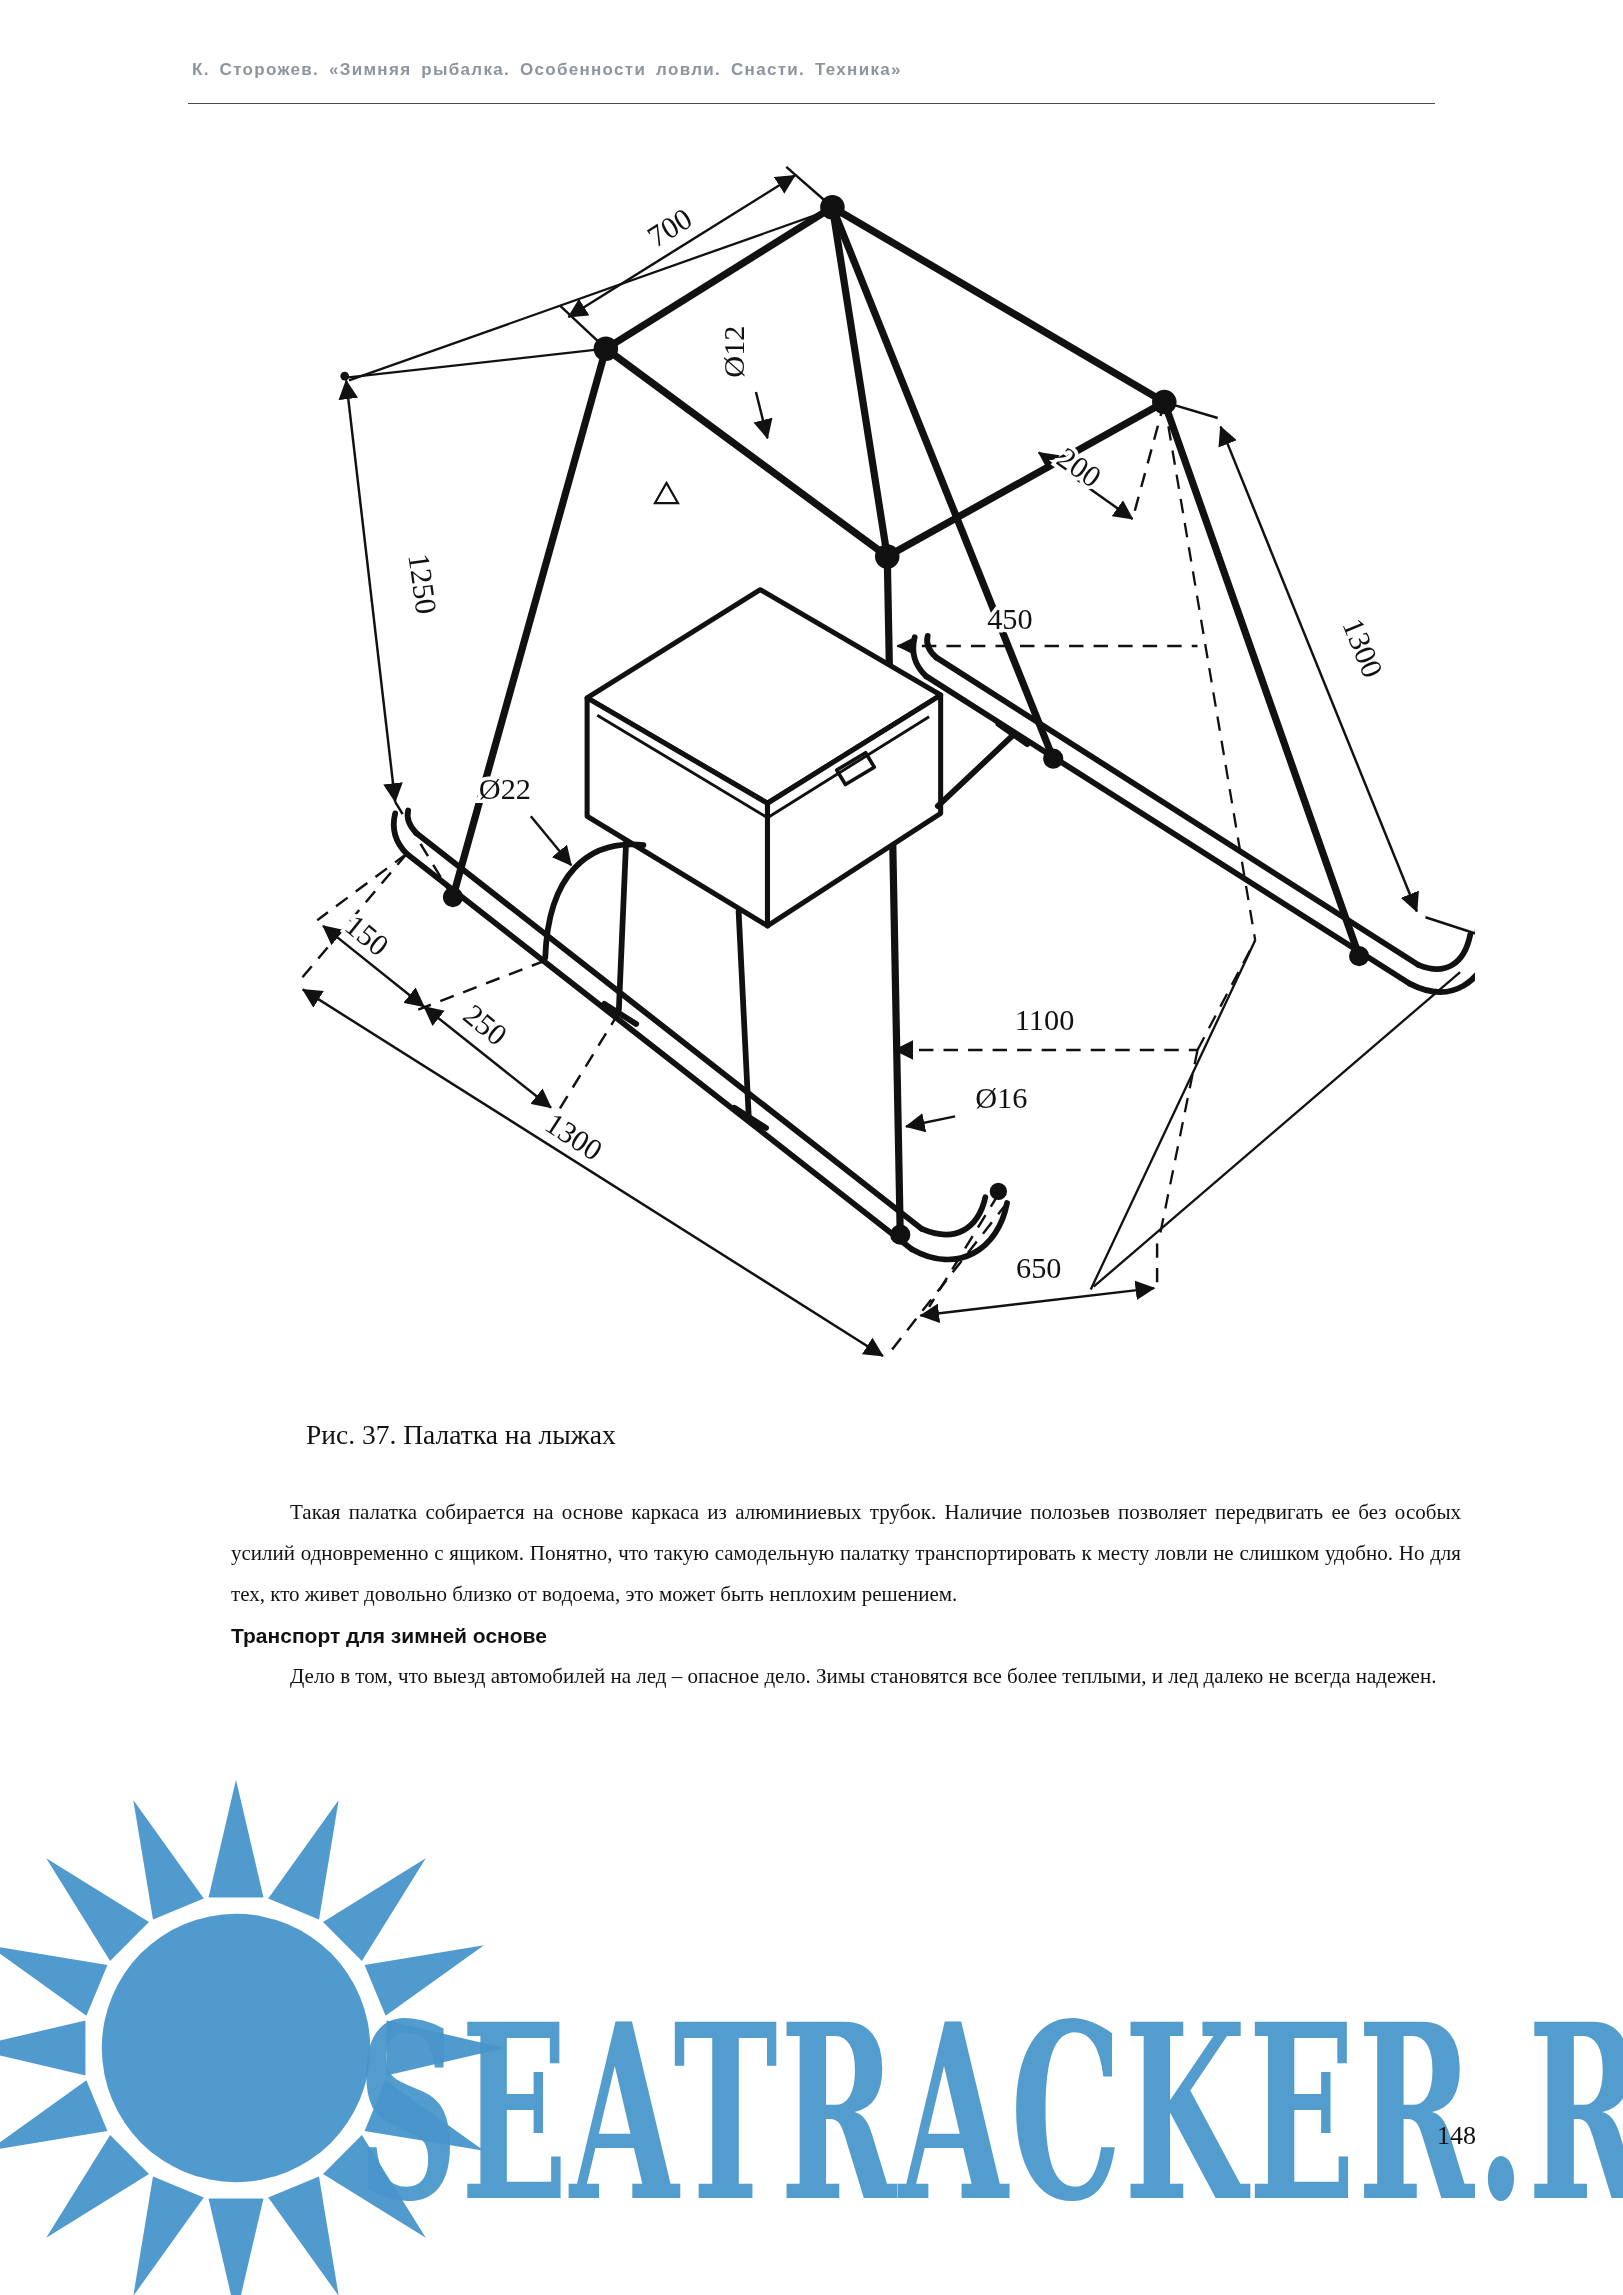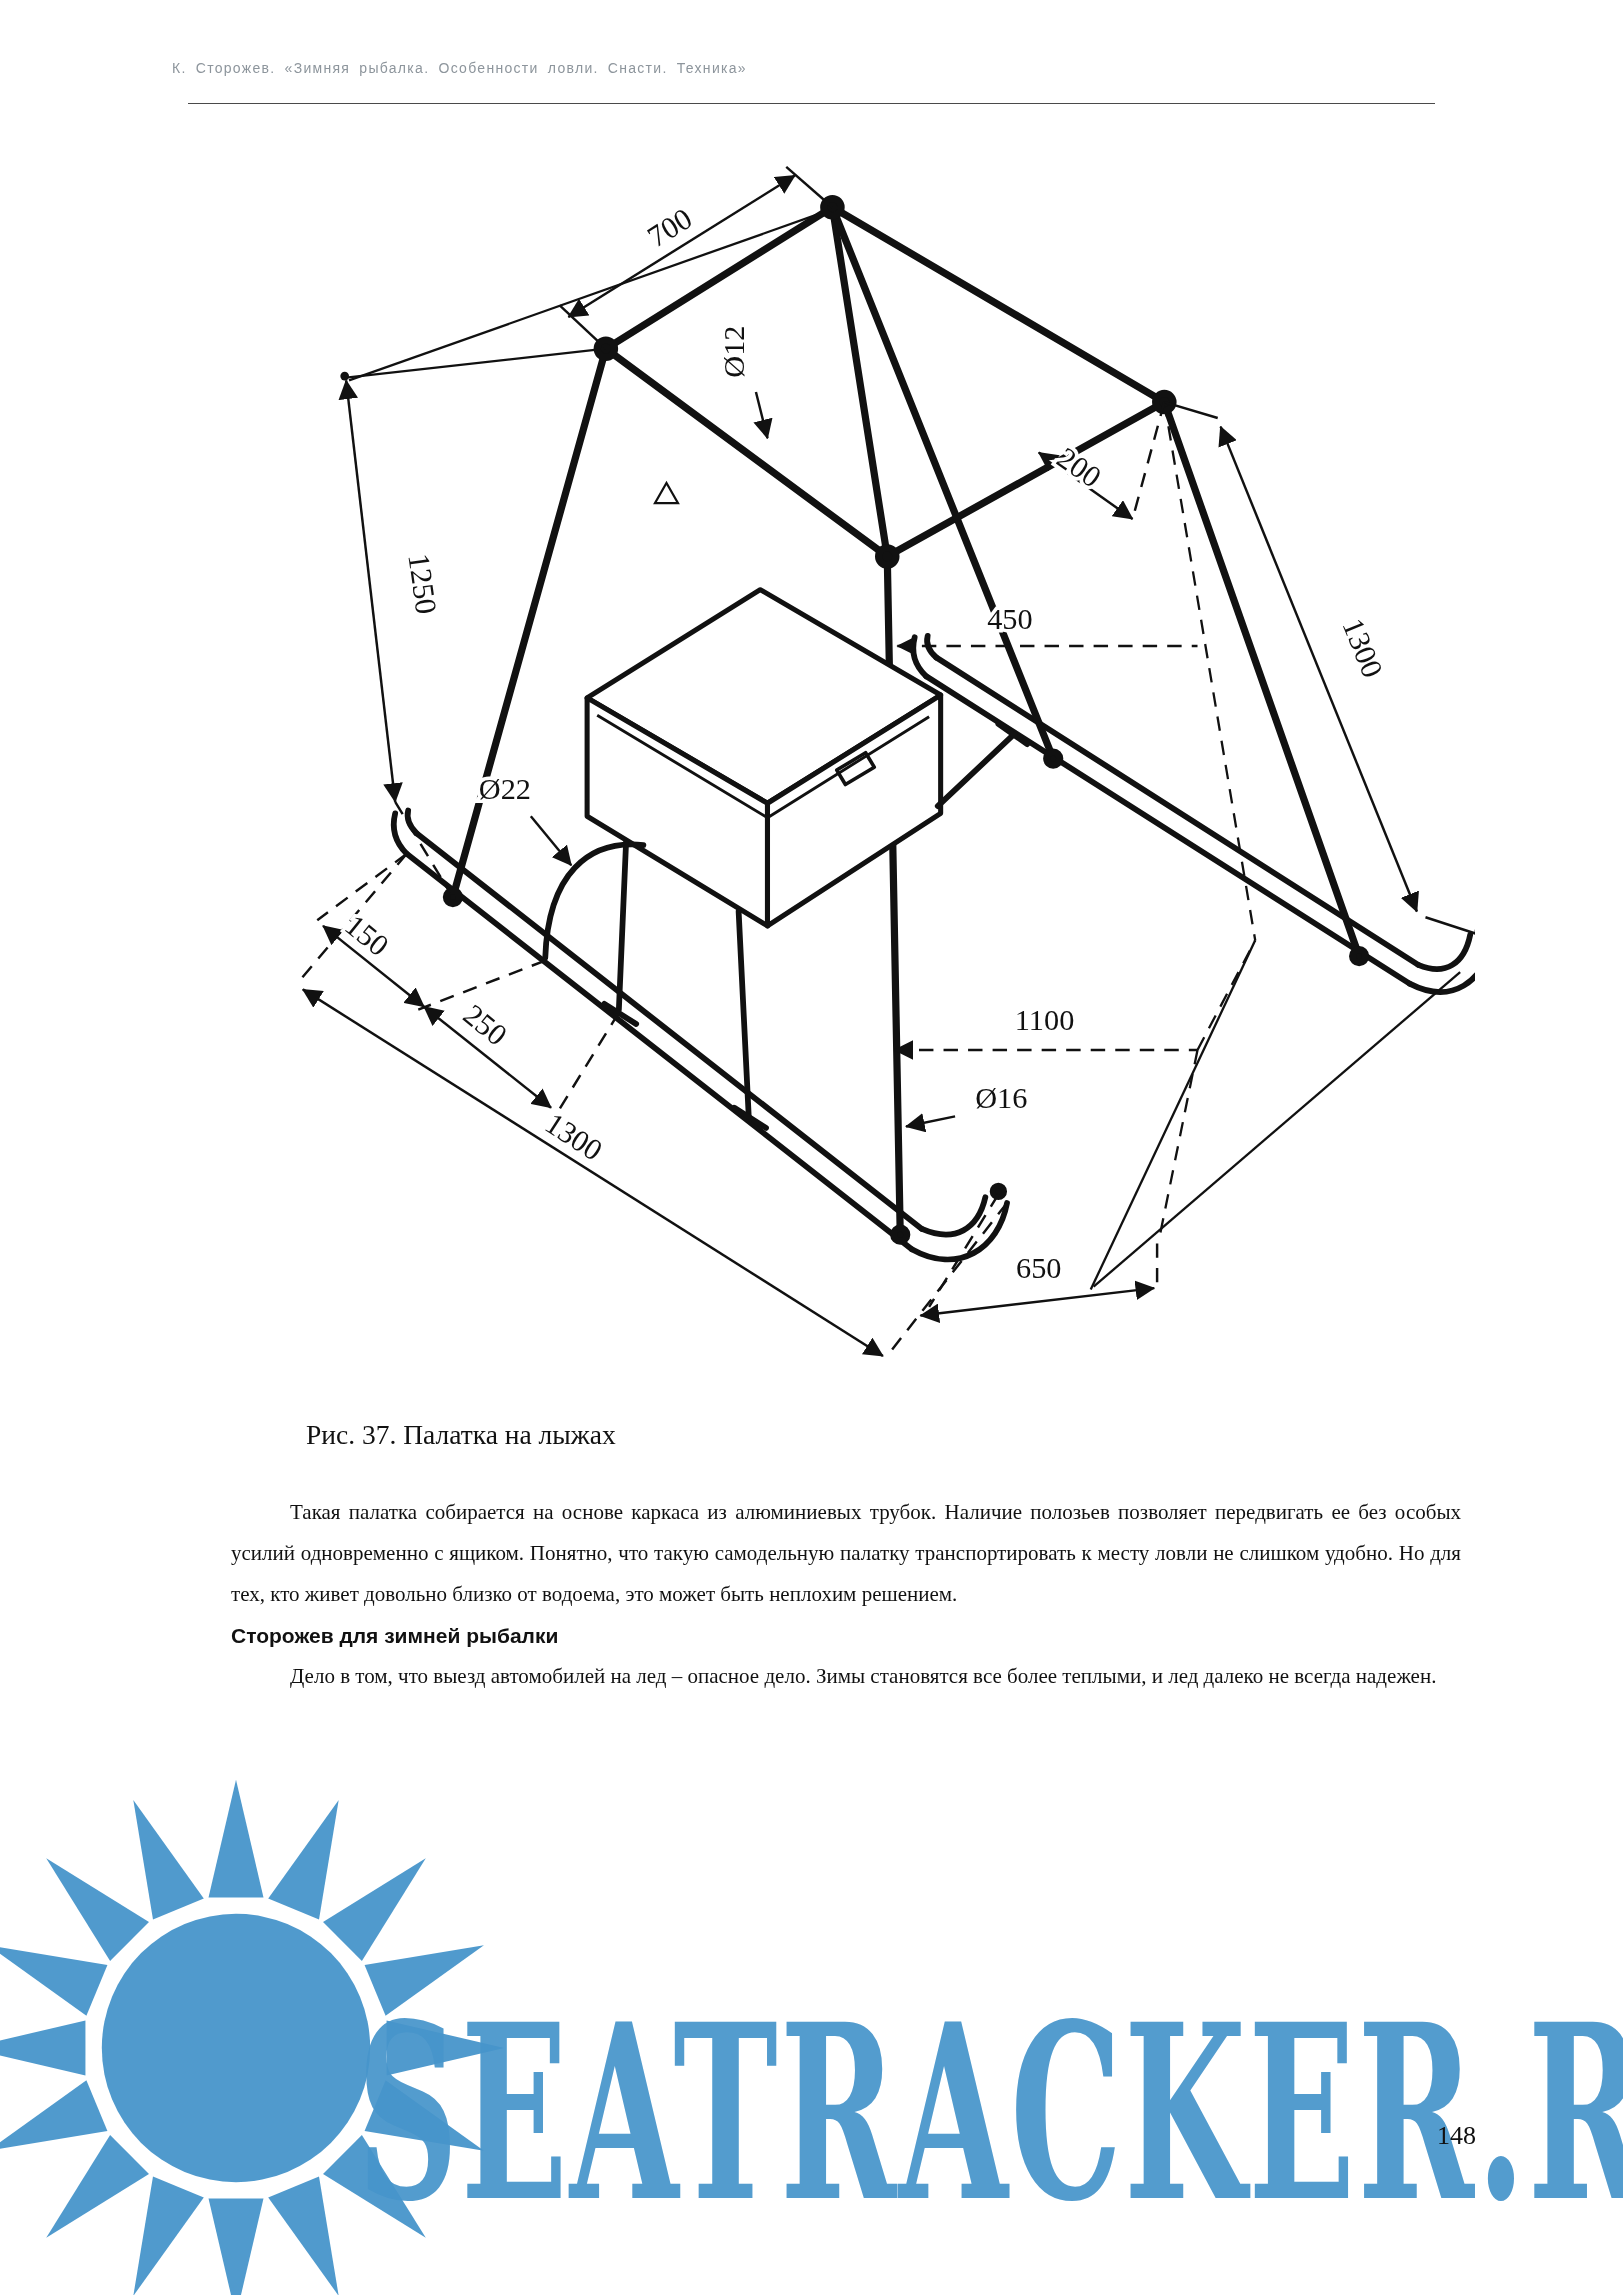--- a/index.html
+++ b/index.html
@@ -5,24 +5,25 @@
   html,body{margin:0;padding:0;background:#e8e8e8;}
   .page{
     position:relative;
     width:1623px;height:2295px;
     background:#ffffff;
     overflow:hidden;
     font-family:"Liberation Serif", serif;
     color:#111;
   }
   .running-head{
-    position:absolute;left:172px;top:60px;width:1243px;
+    position:absolute;left:192px;top:60px;width:1243px;
     font-family:"Liberation Sans", sans-serif;
-    font-size:14px;color:#8d959c;letter-spacing:1.3px;word-spacing:3.9px;
+    font-size:17px;color:#8d959c;letter-spacing:1.3px;word-spacing:3.9px;
     white-space:nowrap;
+    font-weight:bold;
   }
   .head-rule{
     position:absolute;left:188px;top:103px;width:1247px;height:0;
     border-top:1.3px solid #4a4a4a;
   }
   .figure-svg{position:absolute;left:262px;top:164px;width:1213px;height:1241px;z-index:2;}
   .fig-caption{
     position:absolute;left:306px;top:1419px;
     font-size:27.5px;z-index:2;
   }
@@ -187,21 +188,21 @@
       <text x="212" y="680" transform="rotate(33 212 680)">1300</text>
       <text x="512" y="654">Ø16</text>
       <text x="538" y="772">650</text>
     </g>
   </svg>
 
   <div class="fig-caption">Рис. 37. Палатка на лыжах</div>
 
   <div class="bodytext">
     <p>Такая палатка собирается на основе каркаса из алюминиевых трубок. Наличие полозьев позволяет передвигать ее без особых усилий одновременно с ящиком. Понятно, что такую самодельную палатку транспортировать к месту ловли не слишком удобно. Но для тех, кто живет довольно близко от водоема, это может быть неплохим решением.</p>
-    <p class="section-heading">Сторожев для зимней рыбалки</p>
+    <p class="section-heading">Транспорт для зимней основе</p>
     <p>Дело в том, что выезд автомобилей на лед – опасное дело. Зимы становятся все более теплыми, и лед далеко не всегда надежен.</p>
   </div>
 
   <svg class="sun-logo" viewBox="0 0 880 880">
     <g fill="#4795cb">
       <circle cx="440" cy="440" r="205"></circle>
       <g>
         <polygon points="440,30 398,210 482,210"></polygon>
         <polygon points="440,30 398,210 482,210" transform="rotate(22.5 440 440)"></polygon>
         <polygon points="440,30 398,210 482,210" transform="rotate(45 440 440)"></polygon>

